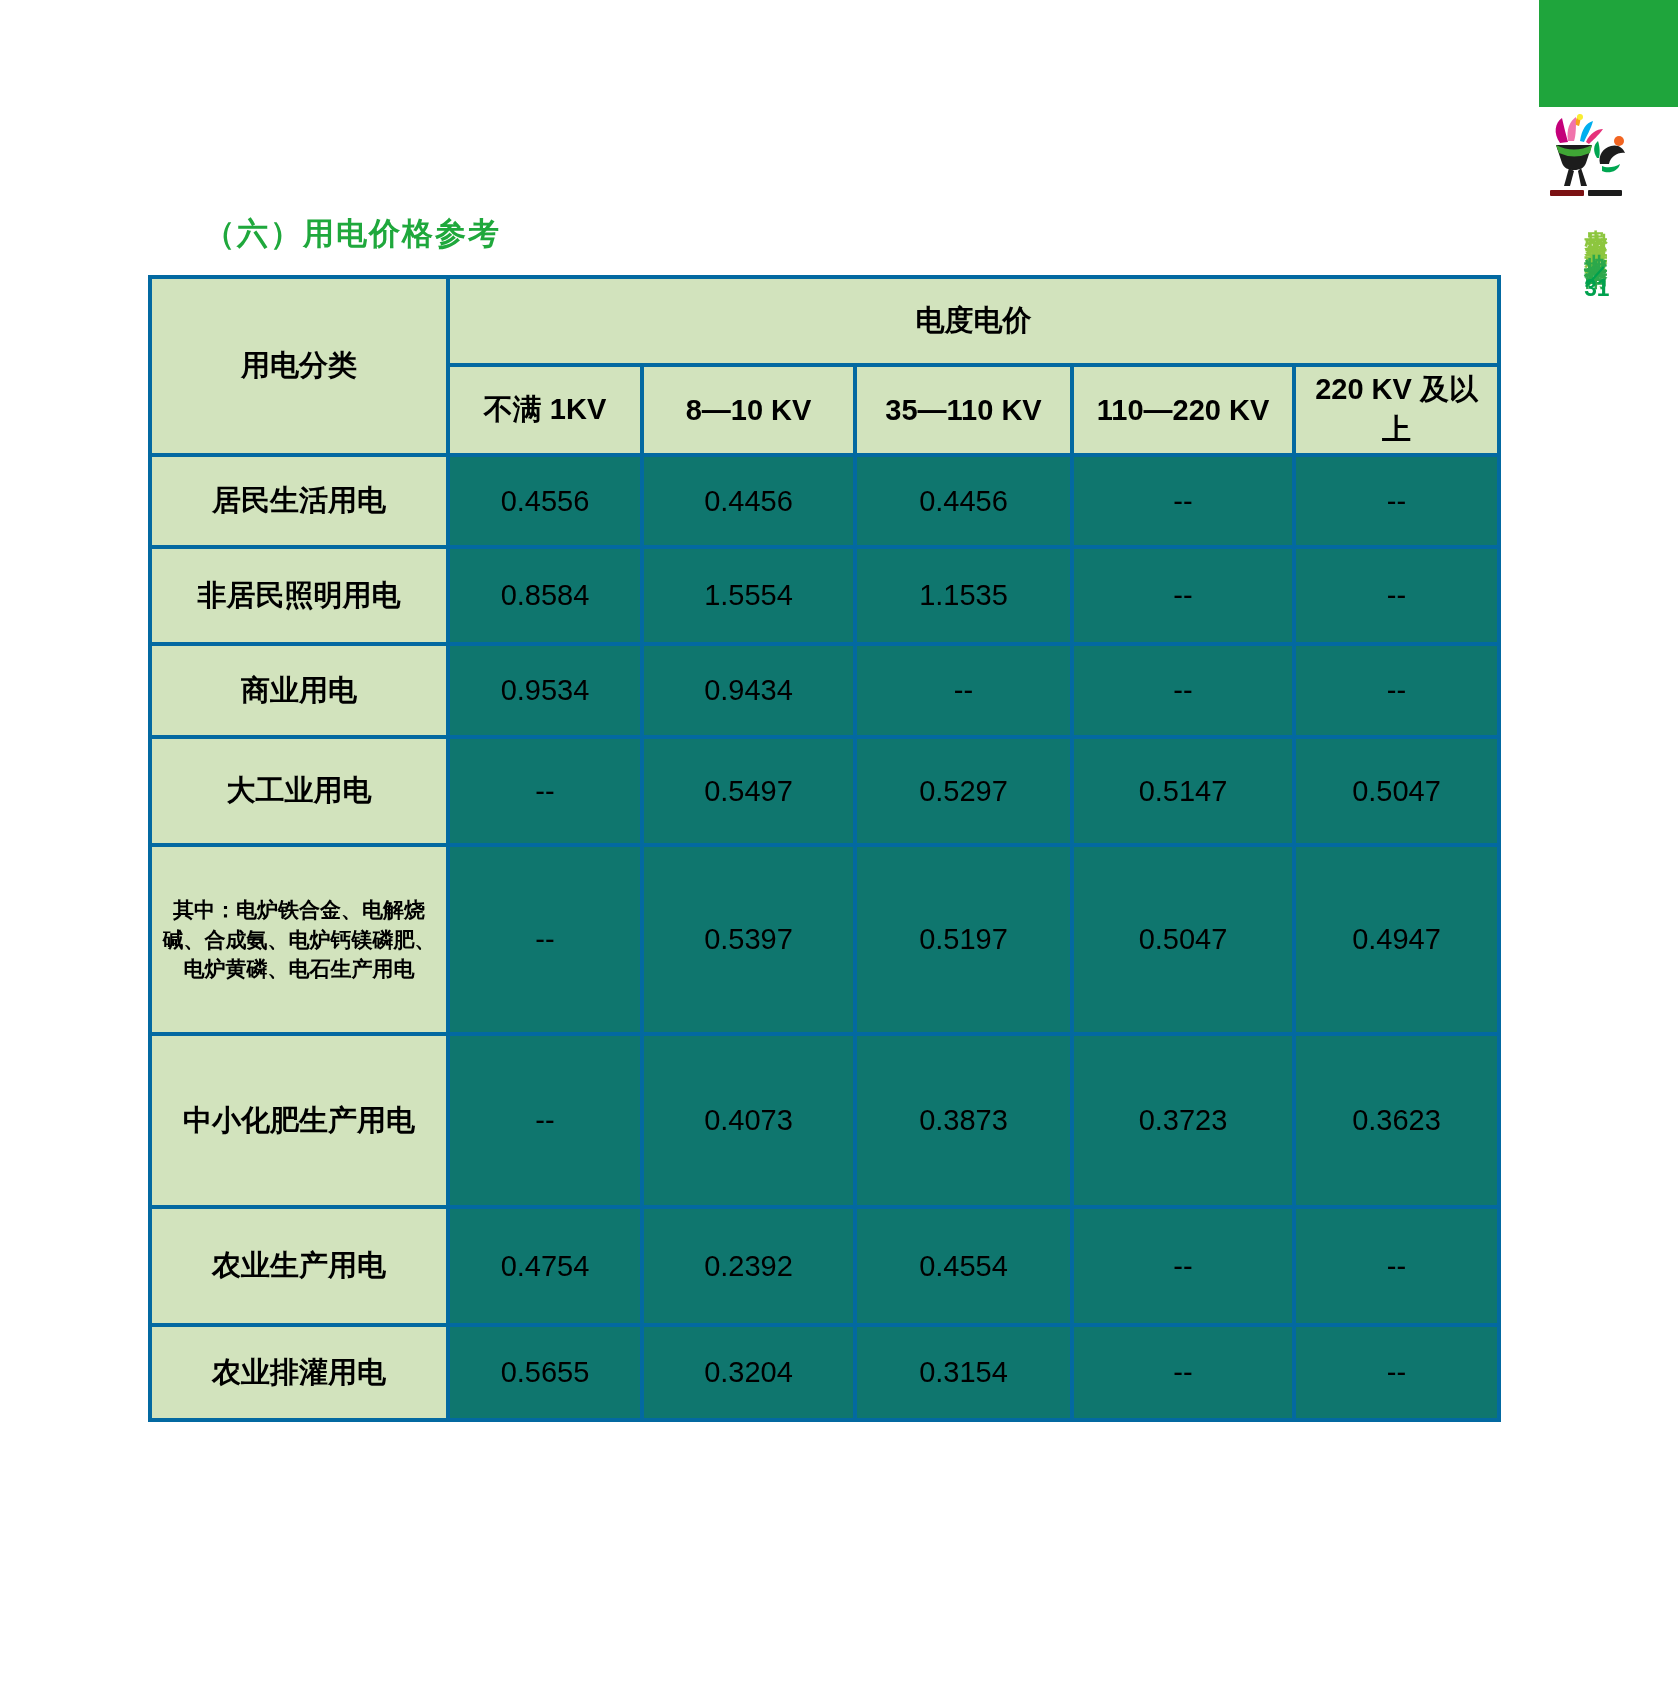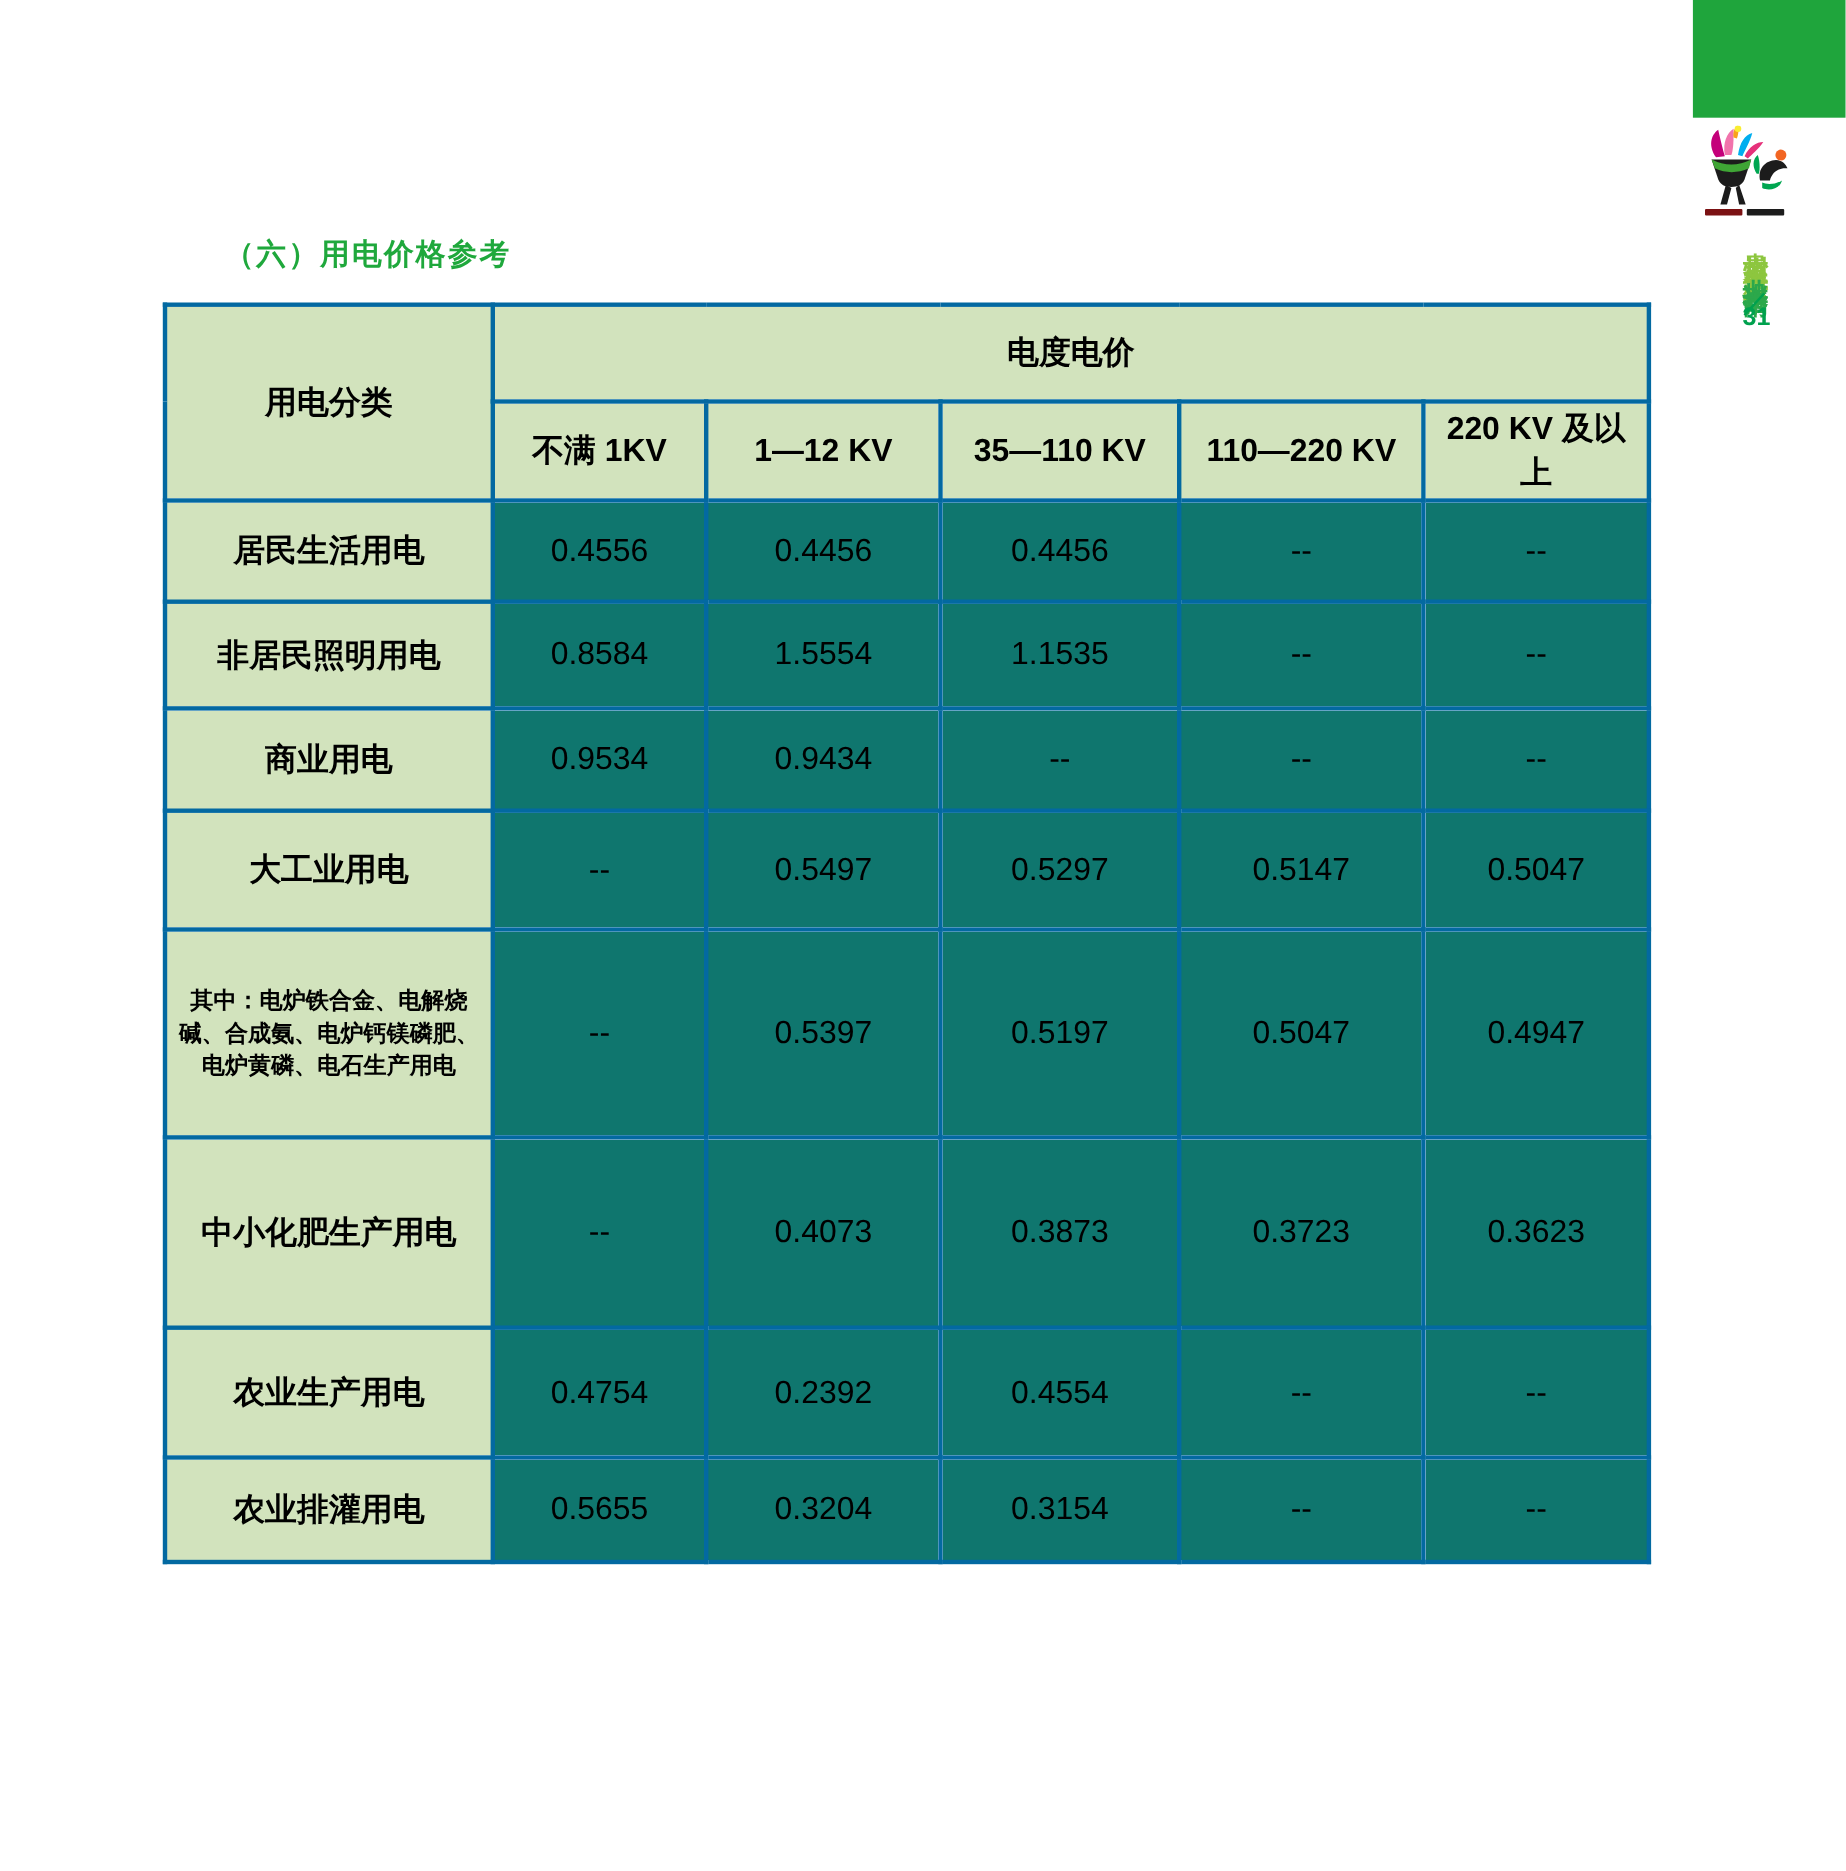--- a/index.html
+++ b/index.html
@@ -17,21 +17,21 @@
     writing-mode:vertical-rl;text-orientation:upright;
     font-size:23px;font-weight:700;letter-spacing:3px;line-height:1.2;
   }
   .sidebar-part1{color:#8DC63F;}
   .sidebar-part2{color:#2CA84B;}
   .sidebar-sep{color:#00A14E;text-orientation:mixed;}
   .sidebar-page{color:#00A14E;text-combine-upright:all;letter-spacing:0;}
   
   .section-title{
     position:absolute;left:204px;top:213px;margin:0;
-    font-size:27px;font-weight:700;color:#1FA83C;letter-spacing:2px;white-space:nowrap;
+    font-size:31px;font-weight:700;color:#1FA83C;letter-spacing:2px;white-space:nowrap;
   }
   
   .price-table{
     position:absolute;left:148px;top:275px;width:1349px;height:1143px;
     border-collapse:collapse;table-layout:fixed;
   }
   .price-table th,.price-table td{
     border:4px solid #0369a1;text-align:center;vertical-align:middle;
     padding:0 6px;overflow:hidden;
   }
@@ -91,21 +91,21 @@
         <col style="width:222px">
         <col style="width:205px">
     </colgroup>
     <tbody>
       <tr style="height:88px">
         <th class="hcell" rowspan="2">用电分类</th>
         <th class="hcell" colspan="5">电度电价</th>
       </tr>
       <tr style="height:90px">
         <th class="hcell">不满 1KV</th>
-        <th class="hcell">1—12 KV</th>
+        <th class="hcell">8—10 KV</th>
         <th class="hcell">35—110 KV</th>
         <th class="hcell">110—220 KV</th>
         <th class="hcell">220 KV 及以上</th>
       </tr>
 
       <tr style="height:92px">
         <th class="hcell">居民生活用电</th>
         <td class="vcell">0.4556</td>
         <td class="vcell">0.4456</td>
         <td class="vcell">0.4456</td>

